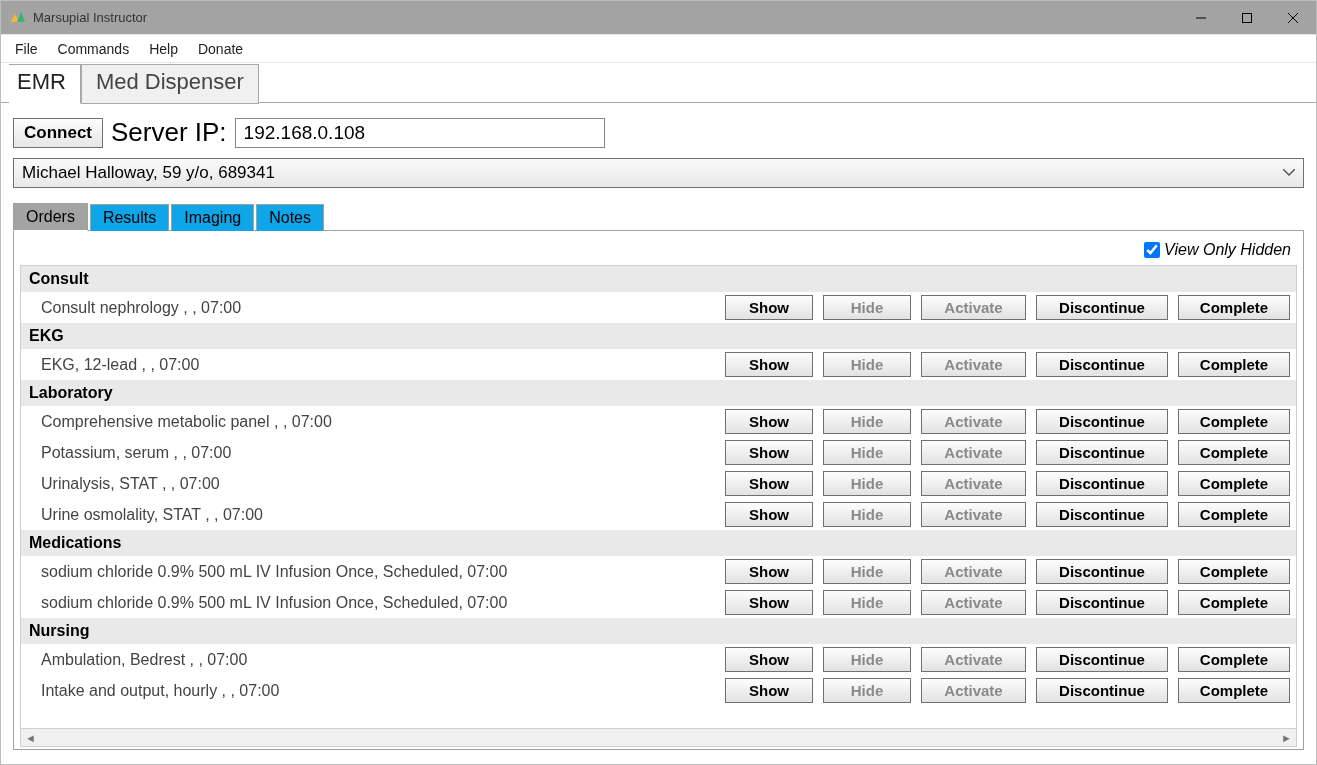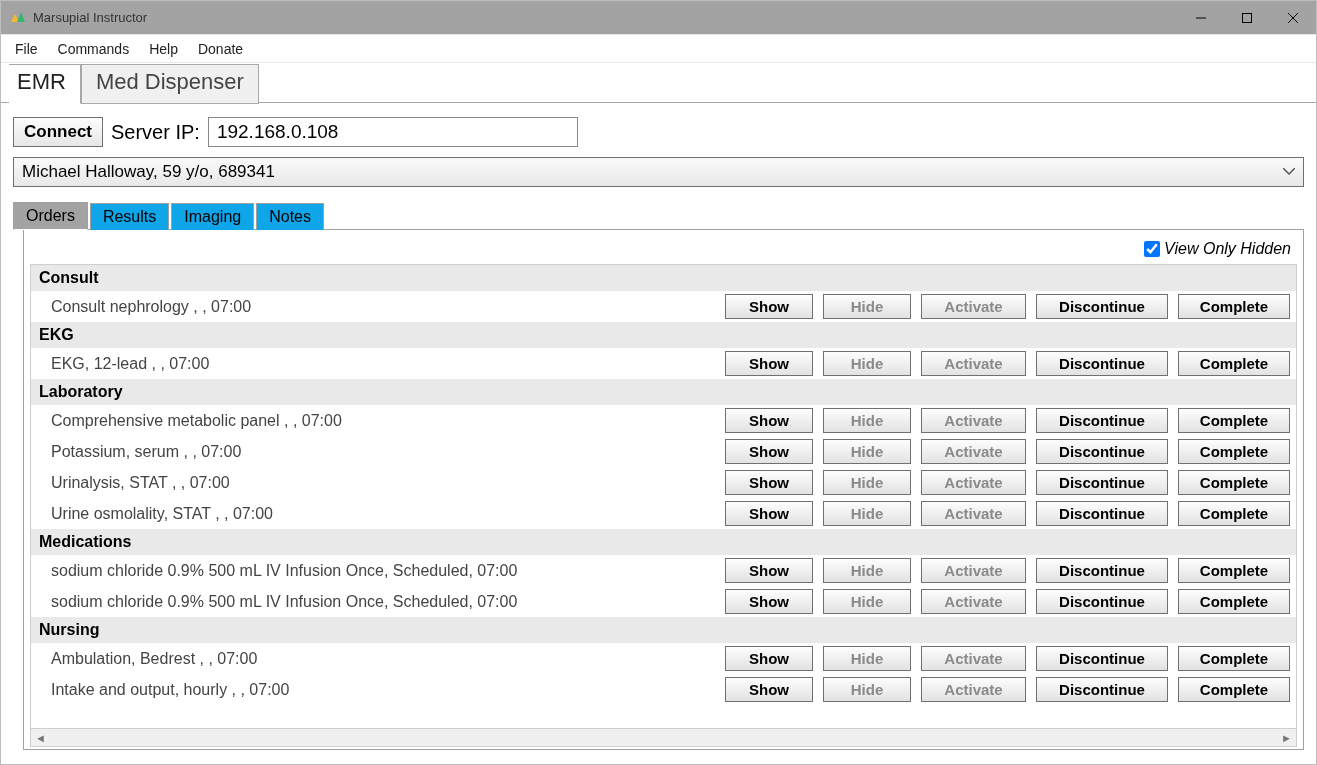--- a/index.html
+++ b/index.html
@@ -99,21 +99,21 @@
   .btn {
     font-family: inherit;
     border: 1px solid #707070;
     background: linear-gradient(#fdfdfd,#e6e6e6);
     padding: 4px 10px;
     font-size: 17px;
     font-weight: 600;
     cursor: pointer;
     color: #000;
   }
-  .label { font-size: 20px; color: #000; }
+  .label { font-size: 26px; color: #000; }
   .ip-input {
     font-family: inherit;
     font-size: 19px;
     padding: 3px 8px;
     width: 370px;
     border: 1px solid #888;
   }
 
   
   .patient-row { padding: 0 12px 10px 12px; }
@@ -158,21 +158,20 @@
     background: #a3a3a3;
     border-bottom: 1px solid #fff;
   }
   .sub-panel {
     border: 1px solid #a0a0a0;
     flex:1;
     display:flex;
     flex-direction:column;
     min-height:0;
     padding: 6px 6px 2px 6px;
-    margin-left: 10px;
   }
 
   .viewonly-row {
     display:flex; justify-content:flex-end; align-items:center;
     padding: 2px 6px 4px 2px;
     font-size: 16px; font-style: italic;
   }
   .viewonly-row input[type=checkbox]{ width:16px; height:16px; margin-right:4px; cursor:pointer;}
 
   

